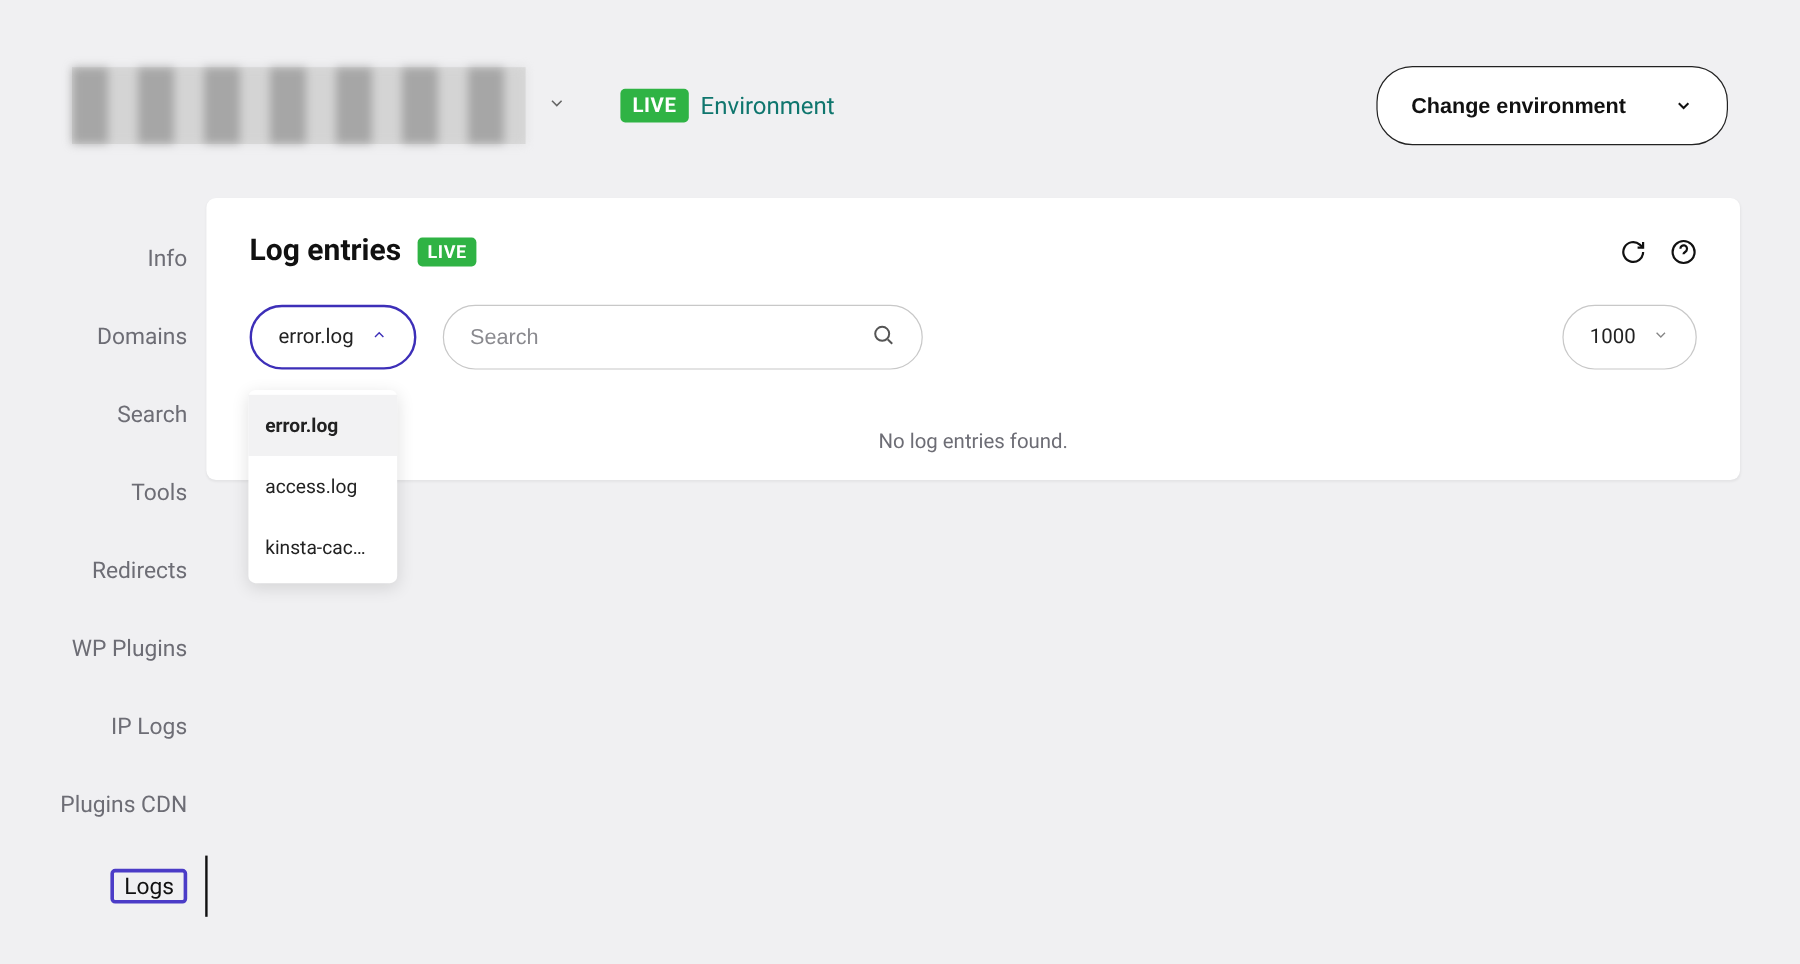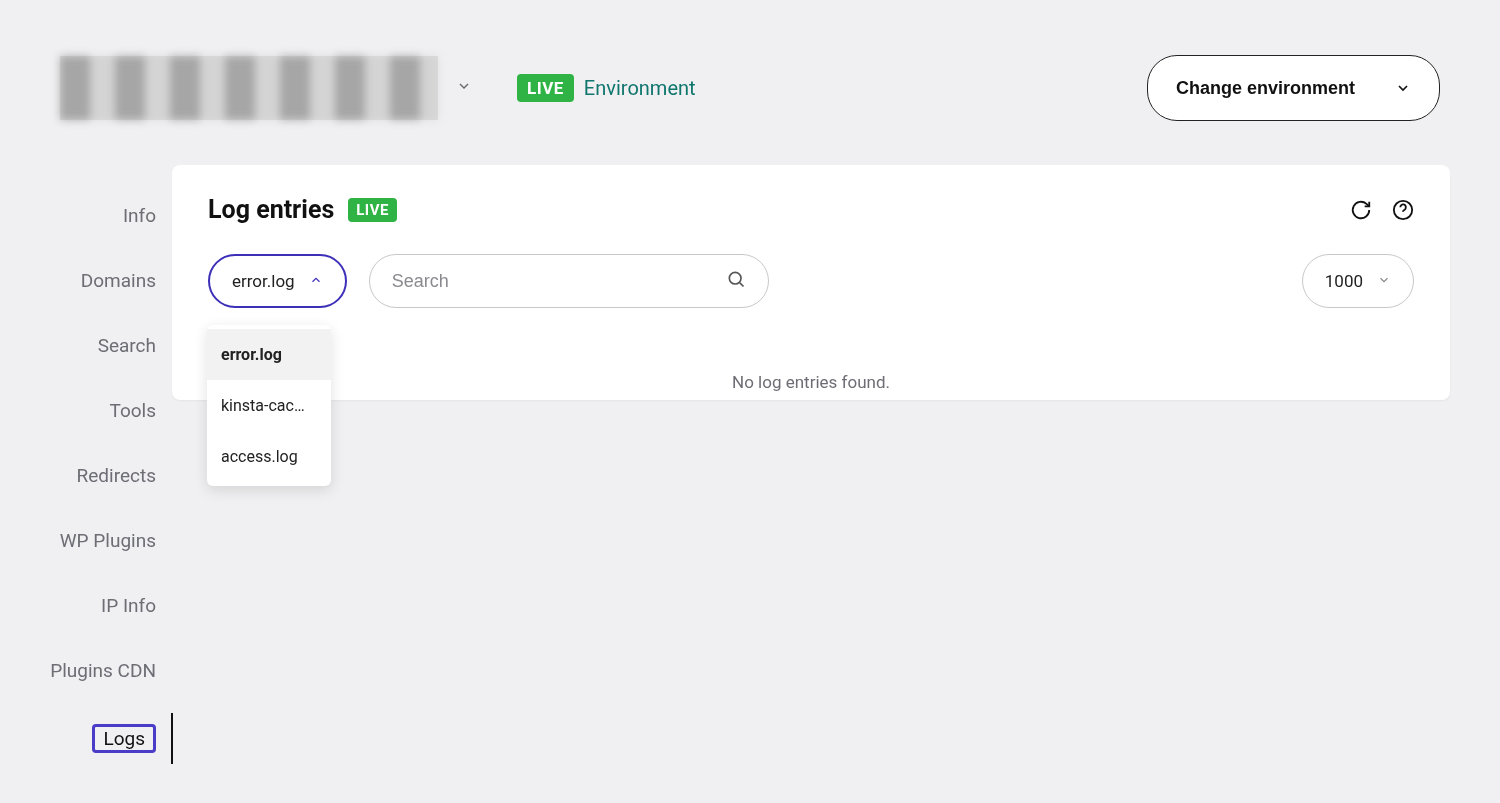--- a/index.html
+++ b/index.html
@@ -224,21 +224,21 @@
     gap: 14px;
     font-size: 17px;
     color: #222;
     cursor: pointer;
   }
 
   .empty-msg {
     text-align: center;
     color: #6d6d75;
     font-size: 17px;
-    margin-top: 64px;
+    margin-top: 50px;
   }
 
   
   .dropdown-menu {
     position: absolute;
     top: 160px;
     left: 35px;
     width: 124px;
     background: #fff;
     border-radius: 6px;
@@ -283,21 +283,21 @@
 </div>
 
 <div class="content">
   <nav class="sidebar">
     <div class="sidebar-item">Info</div>
     <div class="sidebar-item">Domains</div>
     <div class="sidebar-item">Search</div>
     <div class="sidebar-item">Tools</div>
     <div class="sidebar-item">Redirects</div>
     <div class="sidebar-item">WP Plugins</div>
-    <div class="sidebar-item">IP Info</div>
+    <div class="sidebar-item">IP Logs</div>
     <div class="sidebar-item">Plugins CDN</div>
     <div class="sidebar-item active-wrap">
       <div class="sidebar-item active" style="margin:0;">Logs</div>
     </div>
   </nav>
 
   <section class="main-panel">
     <div class="panel-header">
       <span class="panel-title">Log entries</span>
       <span class="panel-badge">LIVE</span>
@@ -345,17 +345,17 @@
               <polyline points="6 9 12 15 18 9"></polyline>
             </svg>
         </span>
       </div>
     </div>
 
     <div class="empty-msg">No log entries found.</div>
 
     <div class="dropdown-menu">
       <div class="dropdown-item selected">error.log</div>
+      <div class="dropdown-item">access.log</div>
       <div class="dropdown-item">kinsta-cac…</div>
-      <div class="dropdown-item">access.log</div>
     </div>
   </section>
 </div>
 
 </body></html>

